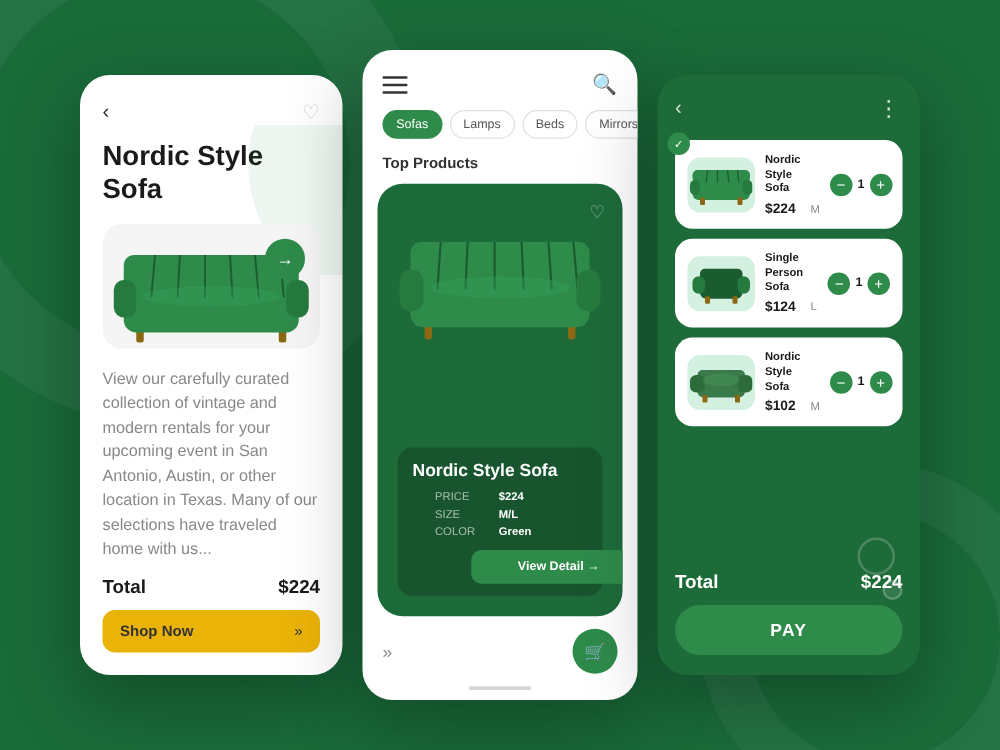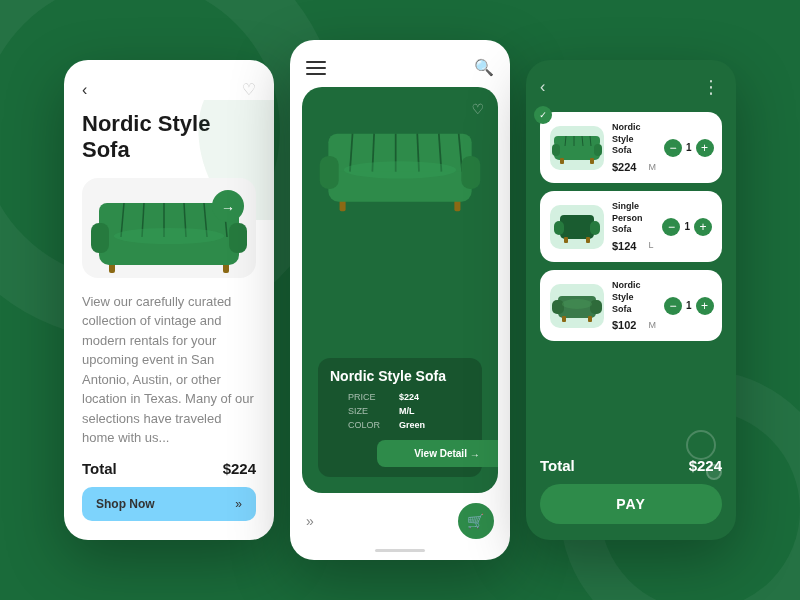--- a/index.html
+++ b/index.html
@@ -127,21 +127,21 @@
       font-size: 15px;
       font-weight: 700;
       color: #1a1a1a;
     }
     .total-price {
       font-size: 15px;
       font-weight: 700;
       color: #1a1a1a;
     }
     .shop-now-btn {
-      background: #7dd3fc;
+      background: #eab308;
       border: none;
       border-radius: 10px;
       padding: 10px 14px;
       display: flex;
       justify-content: space-between;
       align-items: flex-start;
       cursor: pointer;
       width: 100%;
     }
     .shop-now-label {
@@ -529,21 +529,29 @@
   <div class="phone screen2">
     <div class="screen2-header">
       <div class="hamburger">
         <span></span>
           <span></span>
           <span></span>
       </div>
       <span class="search-icon">🔍</span>
     </div>
 
-
+    <div class="categories">
+      <button class="cat-pill active">Sofas</button>
+      <button class="cat-pill">Lamps</button>
+      <button class="cat-pill">Beds</button>
+      <button class="cat-pill">Mirrors</button>
+
+    </div>
+
+    <div class="section-title">Top Products</div>
 
     <div class="screen2-product-card">
       <span class="product-heart">♡</span>
 
       <div class="product-sofa-area">
         <svg viewBox="0 0 190 120" width="190" height="120">
 
           <rect x="25" y="100" width="7" height="16" rx="2" fill="#8B6914"></rect>
           <rect x="158" y="100" width="7" height="16" rx="2" fill="#8B6914"></rect>
 

